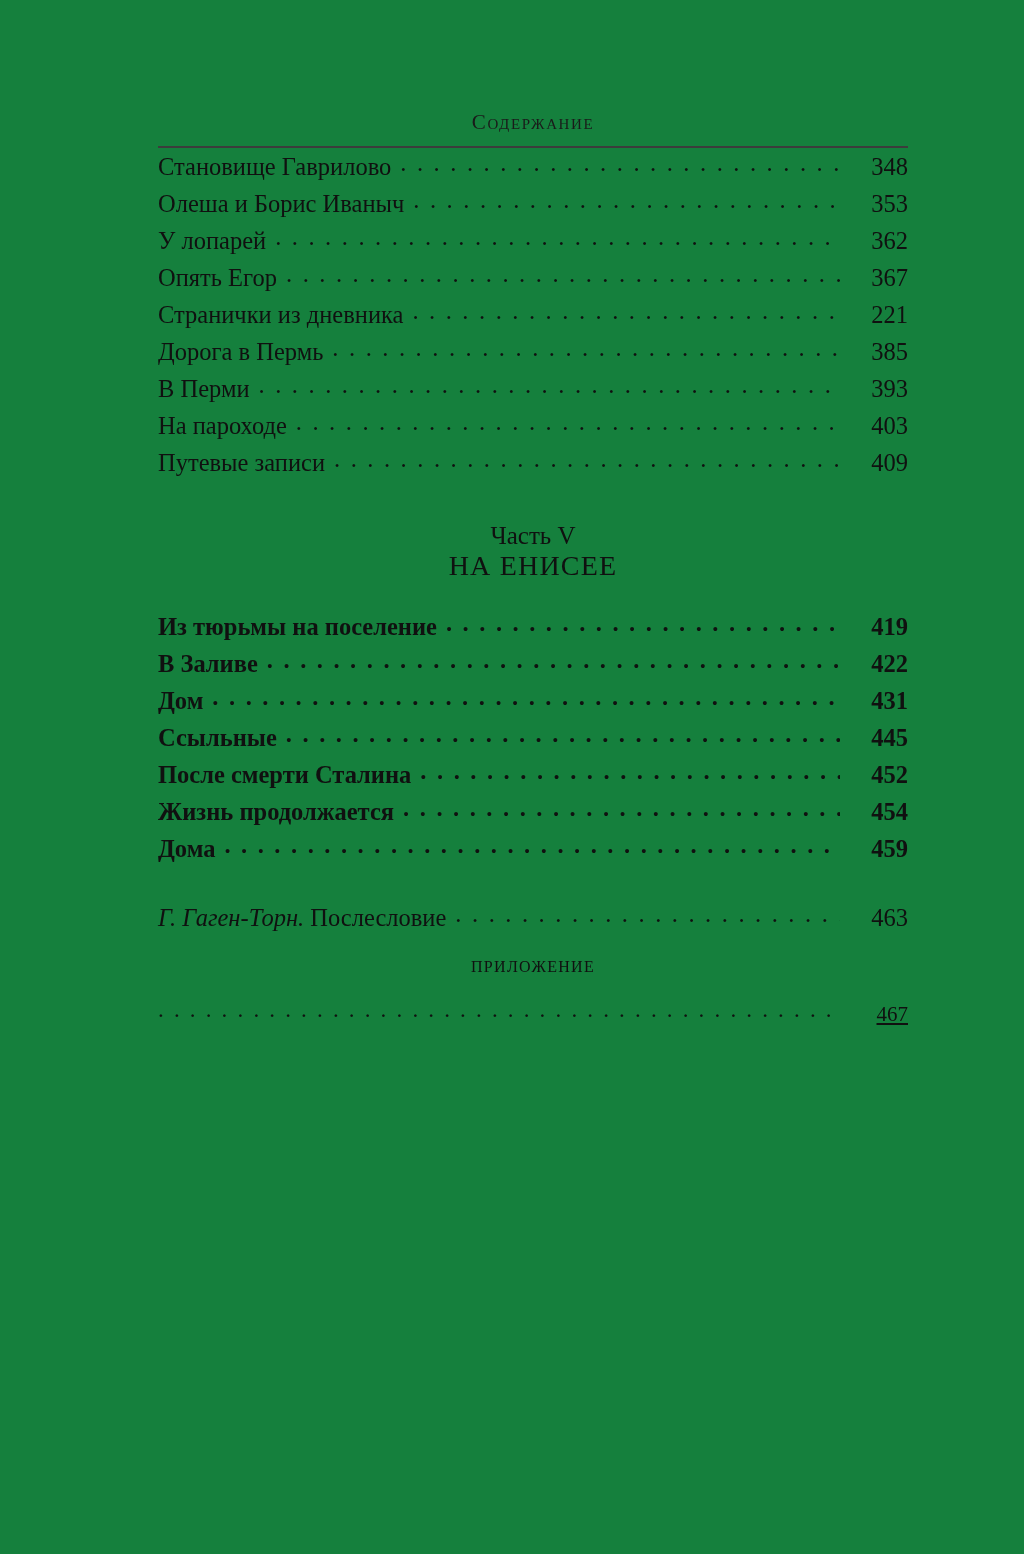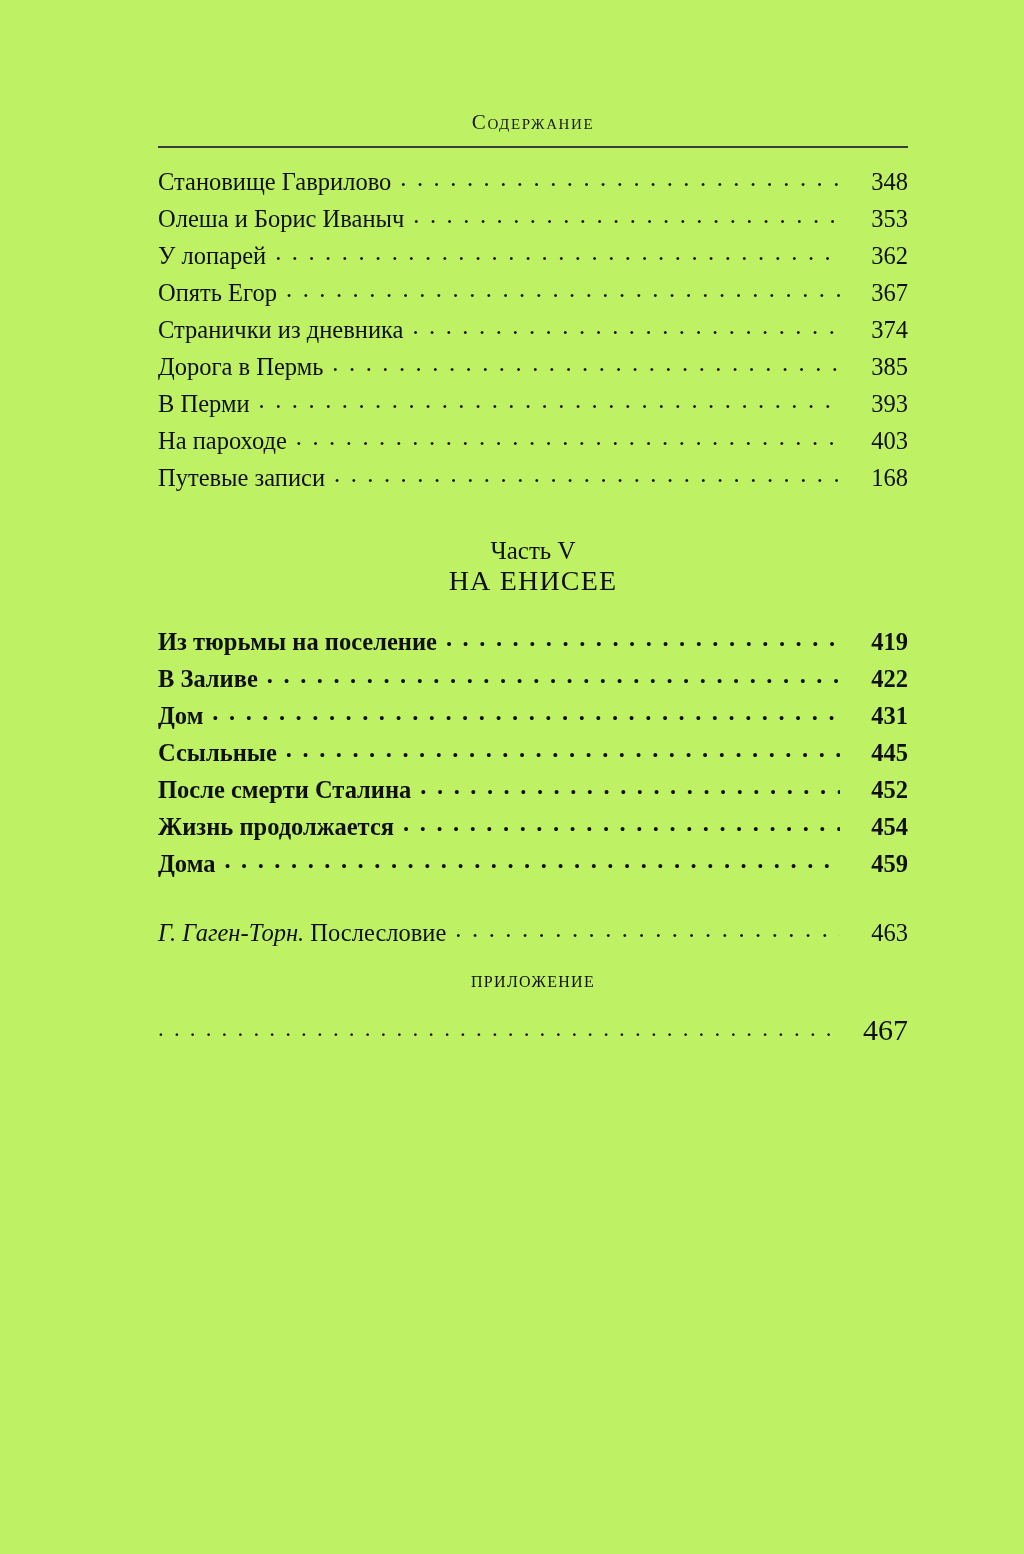--- a/index.html
+++ b/index.html
@@ -15,21 +15,21 @@
     color: #000000;
     overflow: hidden;
   }
 
   .page {
     position: absolute;
     left: 0;
     top: 0;
     width: 1024px;
     height: 1554px;
-    background: #bef264;
+    background: #15803d;
   }
 
   .content {
     position: absolute;
     left: 158px;
     top: 0;
     width: 750px;
   }
 
   
@@ -45,21 +45,20 @@
 
   .header-rule {
     margin-top: 13px;
     height: 2px;
     background: #3c3c3c;
     width: 100%;
   }
 
   
   .toc-list {
-    margin-top: 15px;
   }
 
   .toc-row {
     display: flex;
     align-items: baseline;
     font-size: 24.5px;
     line-height: 37px;
     color: #101010;
     white-space: nowrap;
   }
@@ -148,22 +147,23 @@
 
   .appendix-list .toc-row {
     font-size: 23px;
   }
 
   .appendix-list .toc-leader::before {
     font-size: 23px;
   }
 
   .appendix-list .toc-page {
-    font-size: 30px;
+    font-size: 21px;
     flex: 0 0 62px;
+    text-decoration: underline;
   }
 </style>
 </head>
 <body>
 
 <div class="page">
   <div class="content">
 
     <div class="toc-header">Содержание</div>
 
@@ -186,41 +186,41 @@
           <span class="toc-page">362</span>
         </div>
         <div class="toc-row">
           <span class="toc-title">Опять Егор</span>
           <span class="toc-leader"></span>
           <span class="toc-page">367</span>
         </div>
         <div class="toc-row">
           <span class="toc-title">Странички из дневника</span>
           <span class="toc-leader"></span>
-          <span class="toc-page">374</span>
+          <span class="toc-page">221</span>
         </div>
         <div class="toc-row">
           <span class="toc-title">Дорога в Пермь</span>
           <span class="toc-leader"></span>
           <span class="toc-page">385</span>
         </div>
         <div class="toc-row">
           <span class="toc-title">В Перми</span>
           <span class="toc-leader"></span>
           <span class="toc-page">393</span>
         </div>
         <div class="toc-row">
           <span class="toc-title">На пароходе</span>
           <span class="toc-leader"></span>
           <span class="toc-page">403</span>
         </div>
         <div class="toc-row">
           <span class="toc-title">Путевые записи</span>
           <span class="toc-leader"></span>
-          <span class="toc-page">168</span>
+          <span class="toc-page">409</span>
         </div>
       </div>
 
     <div class="part-heading">
       <div class="part-number">Часть V</div>
       <div class="part-title">НА ЕНИСЕЕ</div>
     </div>
 
     <div class="toc-list group-gap-after-part" id="group-two">
         <div class="toc-row">

